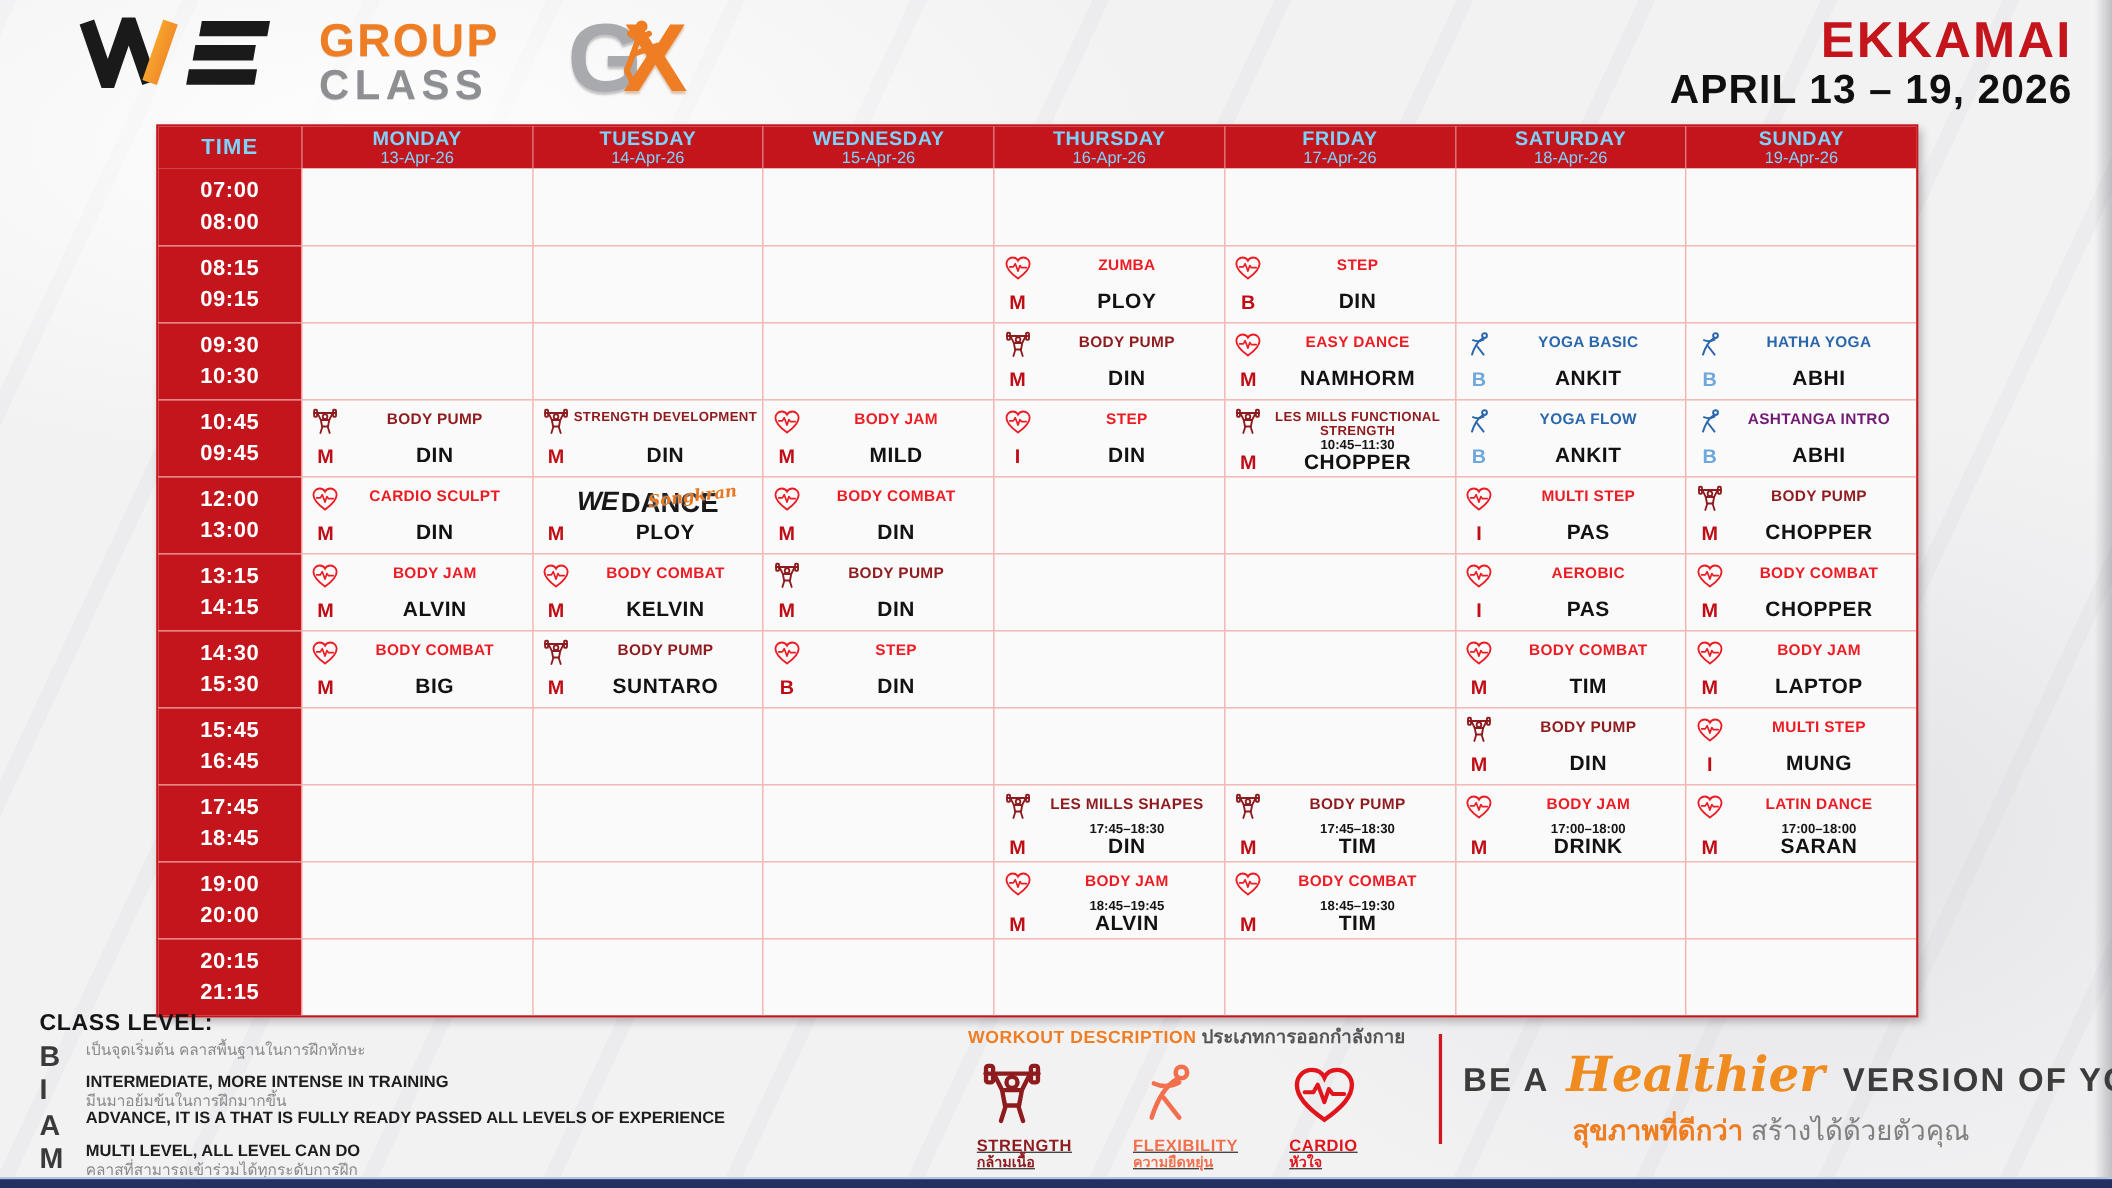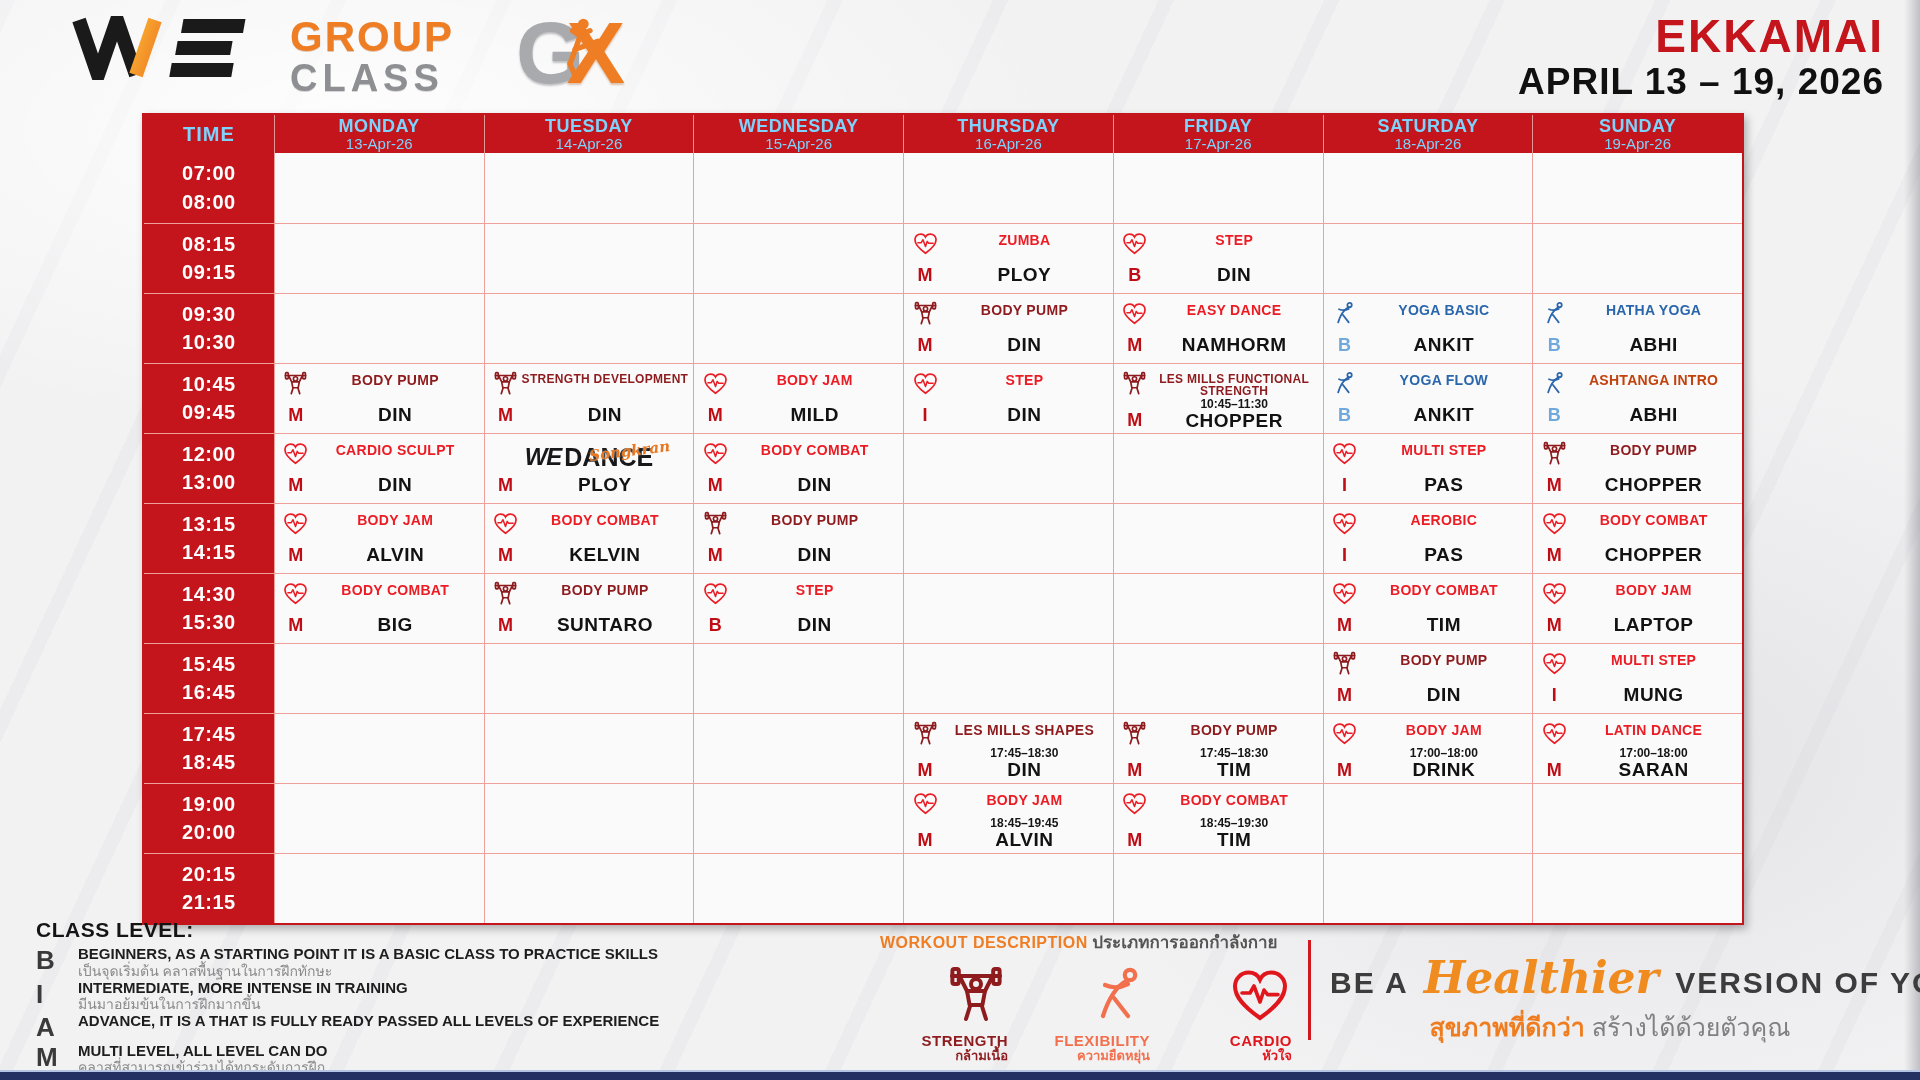--- a/index.html
+++ b/index.html
@@ -77,21 +77,21 @@
   .cl-title{font-size:21px;font-weight:800;letter-spacing:.5px;color:#141414;margin-bottom:4px;}
   .cl-item{display:flex;margin-bottom:1px;}
   .cl-letter{width:42px;font-size:26px;font-weight:700;color:#3a3a3a;line-height:1.1;}
   .cl-en{font-size:15px;font-weight:700;color:#1d1d1d;line-height:1.1;}
   .cl-th{font-size:14px;color:#8a8a8a;line-height:1.15;}
   .workout{position:absolute;left:880px;top:928px;width:420px;}
   .wdesc-title{white-space:nowrap;margin-bottom:8px;}
   .wdesc-en{font-size:16px;font-weight:800;letter-spacing:.5px;color:var(--orange);}
   .wdesc-th{font-size:17px;font-weight:700;color:#555;}
   .wd-items{display:flex;justify-content:space-between;padding:0 8px;}
-  .wd-item{text-align:right;width:120px;}
+  .wd-item{text-align:left;width:120px;text-decoration:underline;}
   .wd-icon svg{width:64px;height:64px;}
   .wd-label{font-size:15px;font-weight:800;letter-spacing:.5px;line-height:1.05;margin-top:2px;}
   .wd-thai{font-size:13px;font-weight:700;line-height:1.1;}
   .wdesc-divider{position:absolute;left:1308px;top:940px;height:100px;width:3px;background:#d1181e;}
   .tagline{position:absolute;left:1330px;top:952px;width:560px;text-align:center;}
   .tag-en{color:#3c3c3c;font-size:30px;font-weight:600;letter-spacing:2px;white-space:nowrap;}
   .tag-hl{font-family:"DejaVu Serif",serif;font-style:italic;font-weight:700;font-size:44px;
     color:#ef8b1f;letter-spacing:0;padding:0 6px;}
   .tag-th{margin-top:4px;font-size:25px;color:#808080;}
   .tag-th b{color:#ef7d1f;font-weight:700;}
@@ -450,21 +450,21 @@
             <span class="cicon" style="color: rgb(42, 102, 172);">
               <svg viewBox="0 0 32 32">
                 <g fill="none" stroke="currentColor" stroke-width="2.1" stroke-linecap="round">
                   <circle cx="22" cy="6" r="2.6"></circle>
                   <path d="M20 9 C15 12 11.5 17 8.5 26.5"></path>
                   <path d="M21 10.5 C17 12.5 13.5 12.8 9.5 11"></path>
                   <path d="M14 17.5 L21 26.5"></path>
                 </g>
               </svg>
             </span>
-            <span class="cname" style="color: #c2410c;">ASHTANGA INTRO</span>
+            <span class="cname" style="color: #701a75;">ASHTANGA INTRO</span>
           </div>
           <div class="r2">
             <span class="clevel" style="color: rgb(111, 168, 220);">B</span>
             <span class="cinstr">ABHI</span>
           </div>
         </div>
       </div>
       <div class="brow">
         <div class="timecell">
           <span>12:00</span>
@@ -936,21 +936,20 @@
       </div>
     </div>
 </div>
 
 <div class="class-level">
   <div class="cl-title">CLASS LEVEL:</div>
   <div id="cl-items">
       <div class="cl-item">
         <div class="cl-letter">B</div>
         <div class="cl-text">
-          <div class="cl-en">BEGINNERS, AS A STARTING POINT IT IS A BASIC CLASS TO PRACTICE SKILLS</div>
           <div class="cl-th">เป็นจุดเริ่มต้น คลาสพื้นฐานในการฝึกทักษะ</div>
         </div>
       </div>
       <div class="cl-item">
         <div class="cl-letter">I</div>
         <div class="cl-text">
           <div class="cl-en">INTERMEDIATE, MORE INTENSE IN TRAINING</div>
           <div class="cl-th">มีนมาอย้มข้นในการฝึกมากขึ้น</div>
         </div>
       </div>

